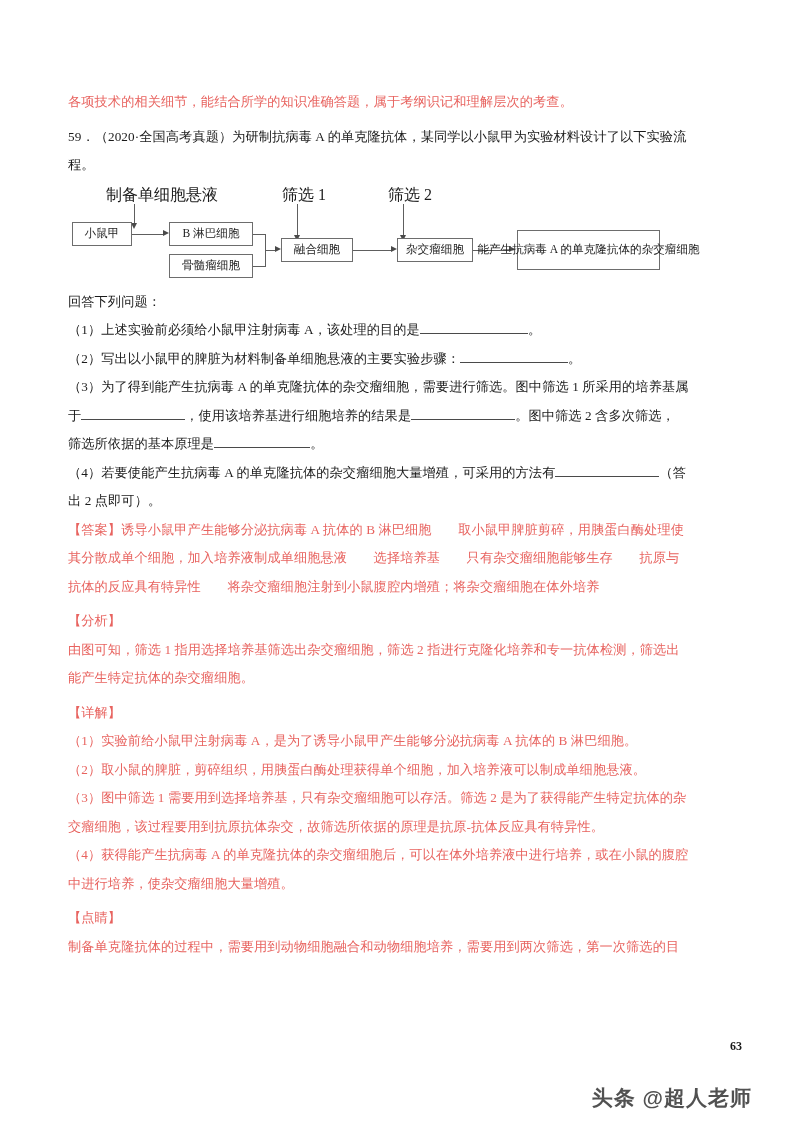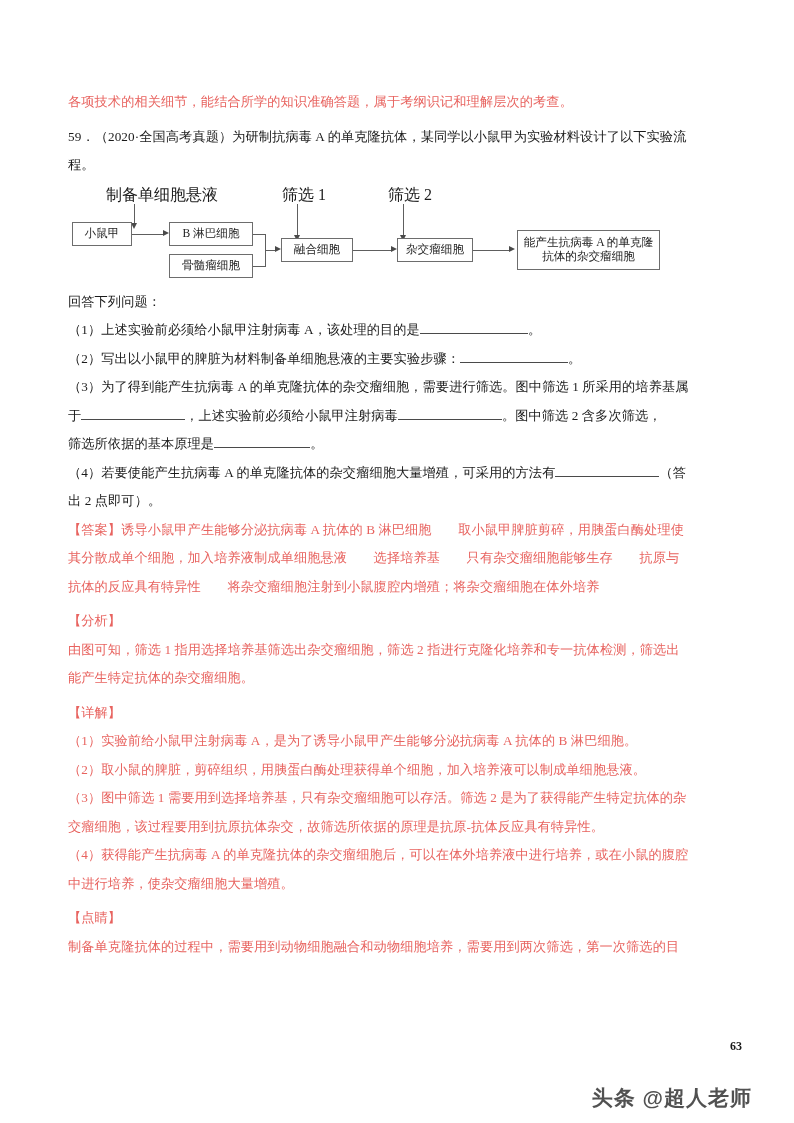--- a/index.html
+++ b/index.html
@@ -173,34 +173,34 @@
       <div class="dbox" style="left:213px; top:52px; width:72px; height:24px;">融合细胞</div>
 
       <div class="dline h" style="left:285px; top:64px; width:40px;"></div>
       <div class="arrow-r" style="left:323px; top:60.5px;"></div>
 
       <div class="dbox" style="left:329px; top:52px; width:76px; height:24px;">杂交瘤细胞</div>
 
       <div class="dline h" style="left:405px; top:64px; width:38px;"></div>
       <div class="arrow-r" style="left:441px; top:60.5px;"></div>
 
-      <div class="dbox" style="left:449px; top:44px; width:143px; height:40px; flex-direction:column;">
+      <div class="dbox" style="left:449px; top:44px; width:143px; height:40px; flex-direction:row;">
         <span>能产生抗病毒 A 的单克隆</span>
         <span>抗体的杂交瘤细胞</span>
       </div>
     </div>
 
     <div class="line">回答下列问题：</div>
 
     <div class="line"><span>（1）上述实验前必须给小鼠甲注射病毒 A，该处理的目的是</span><span class="blank b-wide"></span><span>。</span></div>
 
     <div class="line"><span>（2）写出以小鼠甲的脾脏为材料制备单细胞悬液的主要实验步骤：</span><span class="blank b-wide"></span><span>。</span></div>
 
     <div class="line">（3）为了得到能产生抗病毒 A 的单克隆抗体的杂交瘤细胞，需要进行筛选。图中筛选 1 所采用的培养基属</div>
-    <div class="line"><span>于</span><span class="blank b-med"></span><span>，上述实验前必须给小鼠甲注射病毒</span><span class="blank b-med"></span><span>。图中筛选 2 含多次筛选，</span></div>
+    <div class="line"><span>于</span><span class="blank b-med"></span><span>，使用该培养基进行细胞培养的结果是</span><span class="blank b-med"></span><span>。图中筛选 2 含多次筛选，</span></div>
     <div class="line"><span>筛选所依据的基本原理是</span><span class="blank b-nar"></span><span>。</span></div>
 
     <div class="line"><span>（4）若要使能产生抗病毒 A 的单克隆抗体的杂交瘤细胞大量增殖，可采用的方法有</span><span class="blank b-med"></span><span>（答</span></div>
     <div class="line">出 2 点即可）。</div>
 
     <div class="line red"><span>【答案】</span><span>诱导小鼠甲产生能够分泌抗病毒 A 抗体的 B 淋巴细胞　　取小鼠甲脾脏剪碎，用胰蛋白酶处理使</span></div>
     <div class="line red">其分散成单个细胞，加入培养液制成单细胞悬液　　选择培养基　　只有杂交瘤细胞能够生存　　抗原与</div>
     <div class="line red">抗体的反应具有特异性　　将杂交瘤细胞注射到小鼠腹腔内增殖；将杂交瘤细胞在体外培养</div>
 
     <div class="para-gap"></div>

